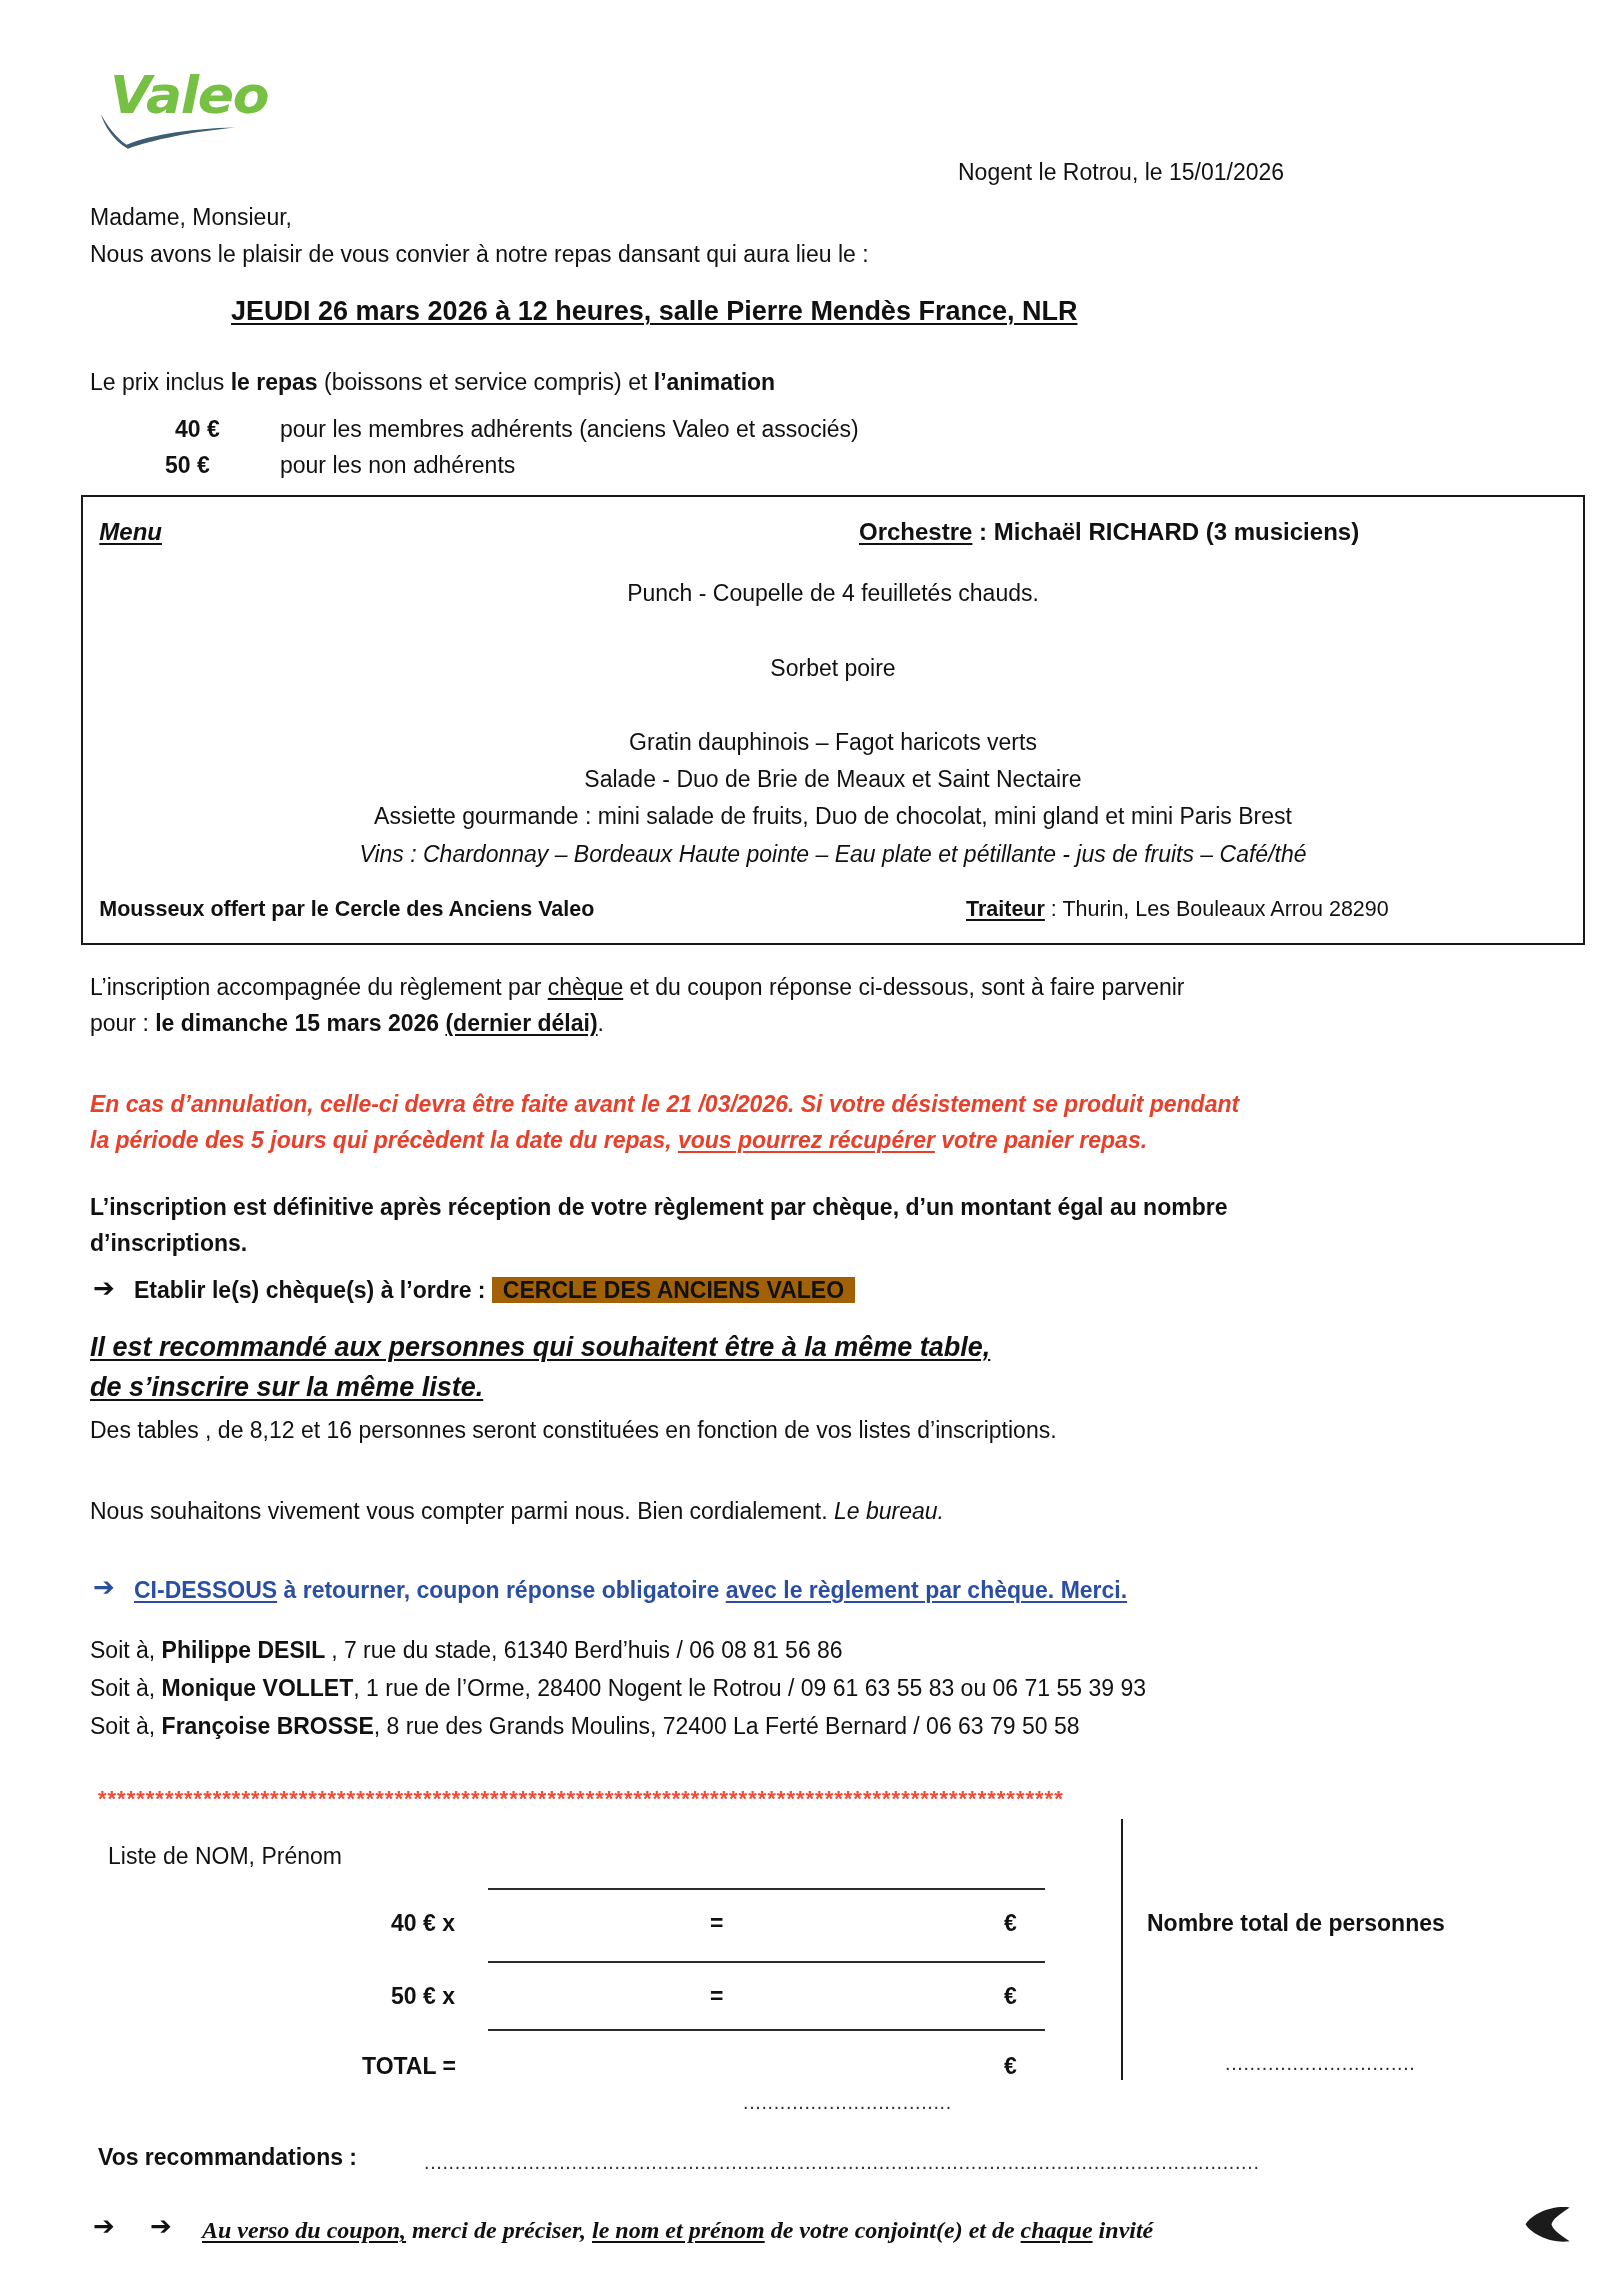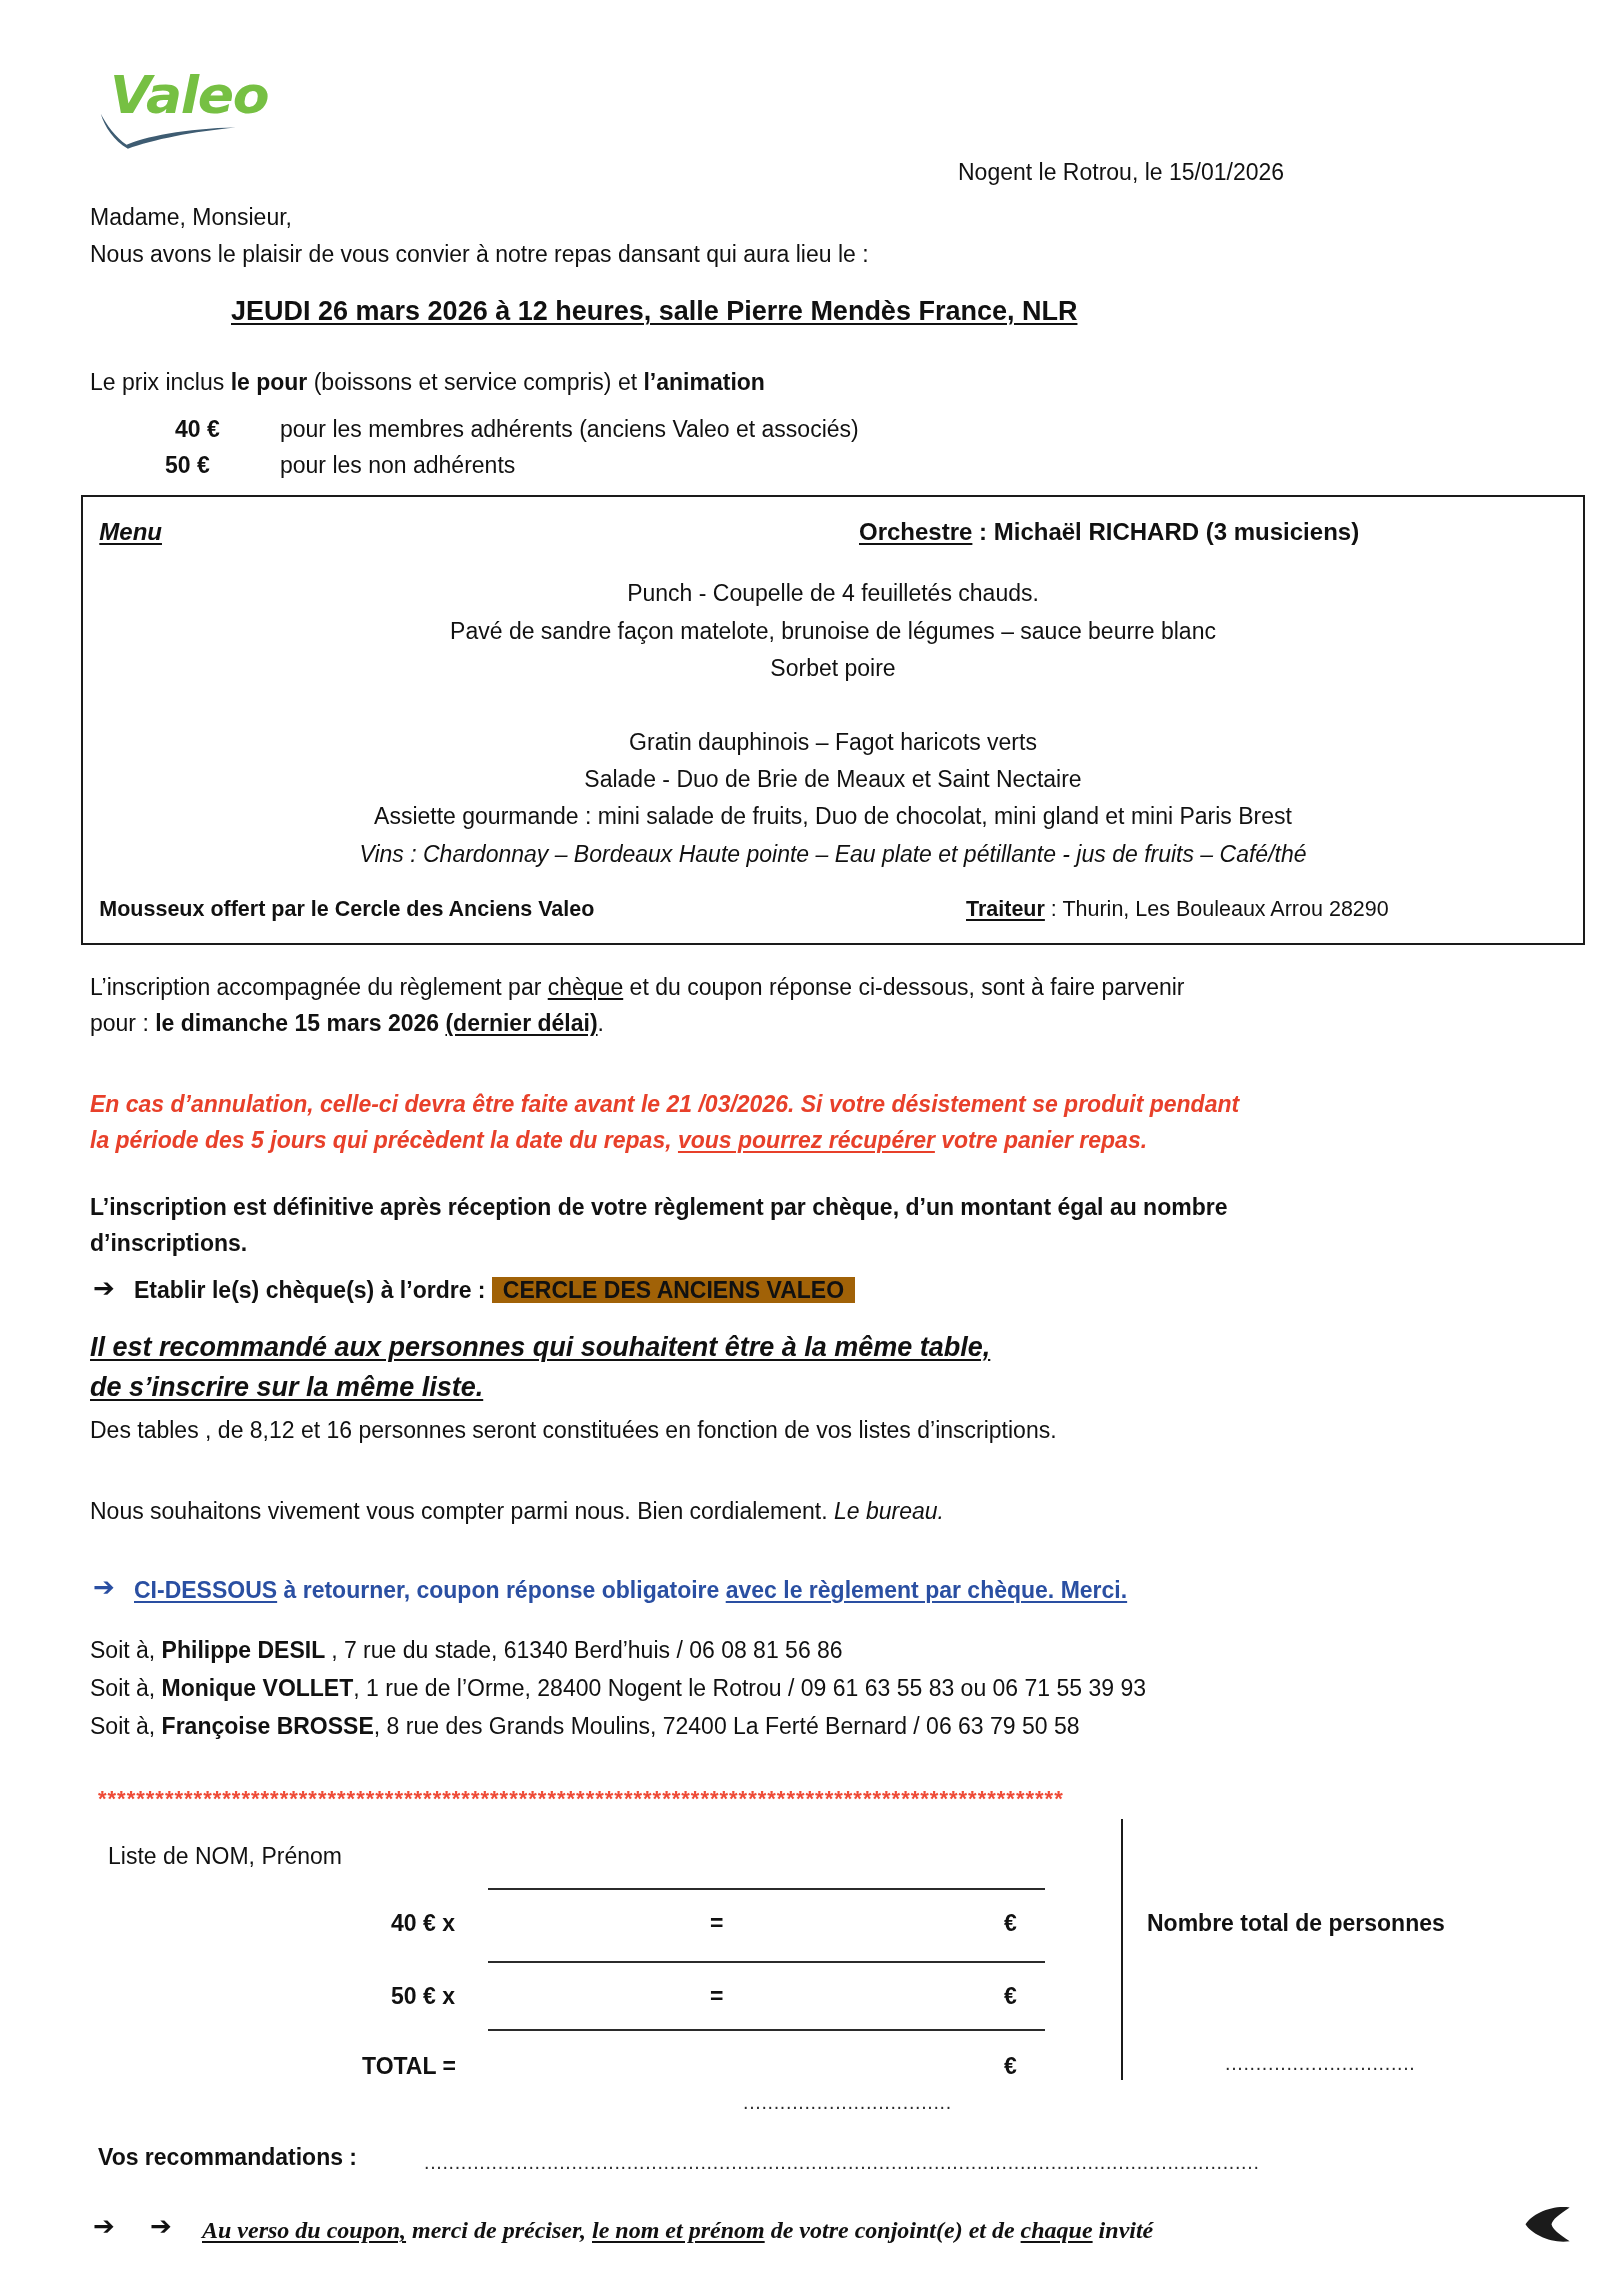--- a/index.html
+++ b/index.html
@@ -99,34 +99,33 @@
       <path d="M6 6 C14 22 30 44 46 54 C70 42 140 28 215 27 C150 33 85 46 48 60 C26 48 12 26 6 6 Z" fill="#3e5c72"></path>
     </svg>
   </div>
 
   <div class="t" style="left:958px; top:158px;">Nogent le Rotrou, le 15/01/2026</div>
   <div class="t" style="left:90px; top:203px;">Madame, Monsieur,</div>
   <div class="t" style="left:90px; top:240px;">Nous avons le plaisir de vous convier à notre repas dansant qui aura lieu le :</div>
 
   <div class="t b u" style="left:231px; top:295px; font-size:27px;">JEUDI 26 mars 2026 à 12 heures, salle Pierre Mendès France, NLR</div>
 
-  <div class="t" style="left:90px; top:368px;"><span>Le prix inclus </span><span class="b">le pour</span><span> (boissons et service compris) et </span><span class="b">l’animation</span></div>
+  <div class="t" style="left:90px; top:368px;"><span>Le prix inclus </span><span class="b">le repas</span><span> (boissons et service compris) et </span><span class="b">l’animation</span></div>
 
   <div class="t b" style="left:175px; top:415px;">40 €</div>
   <div class="t" style="left:280px; top:415px;">pour les membres adhérents (anciens Valeo et associés)</div>
 
   <div class="t b" style="left:165px; top:451px;">50 €</div>
   <div class="t" style="left:280px; top:451px;">pour les non adhérents</div>
 
   <div class="menu-box">
     <div class="t b i u" style="left:16.3px; top:19.6px; font-size:24px;">Menu</div>
     <div class="t b" style="left:776px; top:19.6px; font-size:24px;"><span class="u">Orchestre</span><span> : Michaël RICHARD (3 musiciens)</span></div>
 
     <div class="menu-line" style="top:83px;">Punch - Coupelle de 4 feuilletés chauds.</div>
-    <div class="menu-line" style="top:121px;">Pavé de sandre façon matelote, brunoise de légumes – sauce beurre blanc</div>
     <div class="menu-line" style="top:158px;">Sorbet poire</div>
     <div class="menu-line" style="top:232px;">Gratin dauphinois – Fagot haricots verts</div>
     <div class="menu-line" style="top:269px;">Salade - Duo de Brie de Meaux et Saint Nectaire</div>
     <div class="menu-line" style="top:306px;">Assiette gourmande : mini salade de fruits, Duo de chocolat, mini gland et mini Paris Brest</div>
     <div class="menu-line i" style="top:344px;">Vins : Chardonnay – Bordeaux Haute pointe – Eau plate et pétillante - jus de fruits – Café/thé</div>
 
     <div class="t b" style="left:16.3px; top:399px; font-size:21.5px;">Mousseux offert par le Cercle des Anciens Valeo</div>
     <div class="t" style="left:883px; top:399px; font-size:21.5px;"><span class="b u">Traiteur</span><span> : Thurin, Les Bouleaux Arrou 28290</span></div>
   </div>
 

